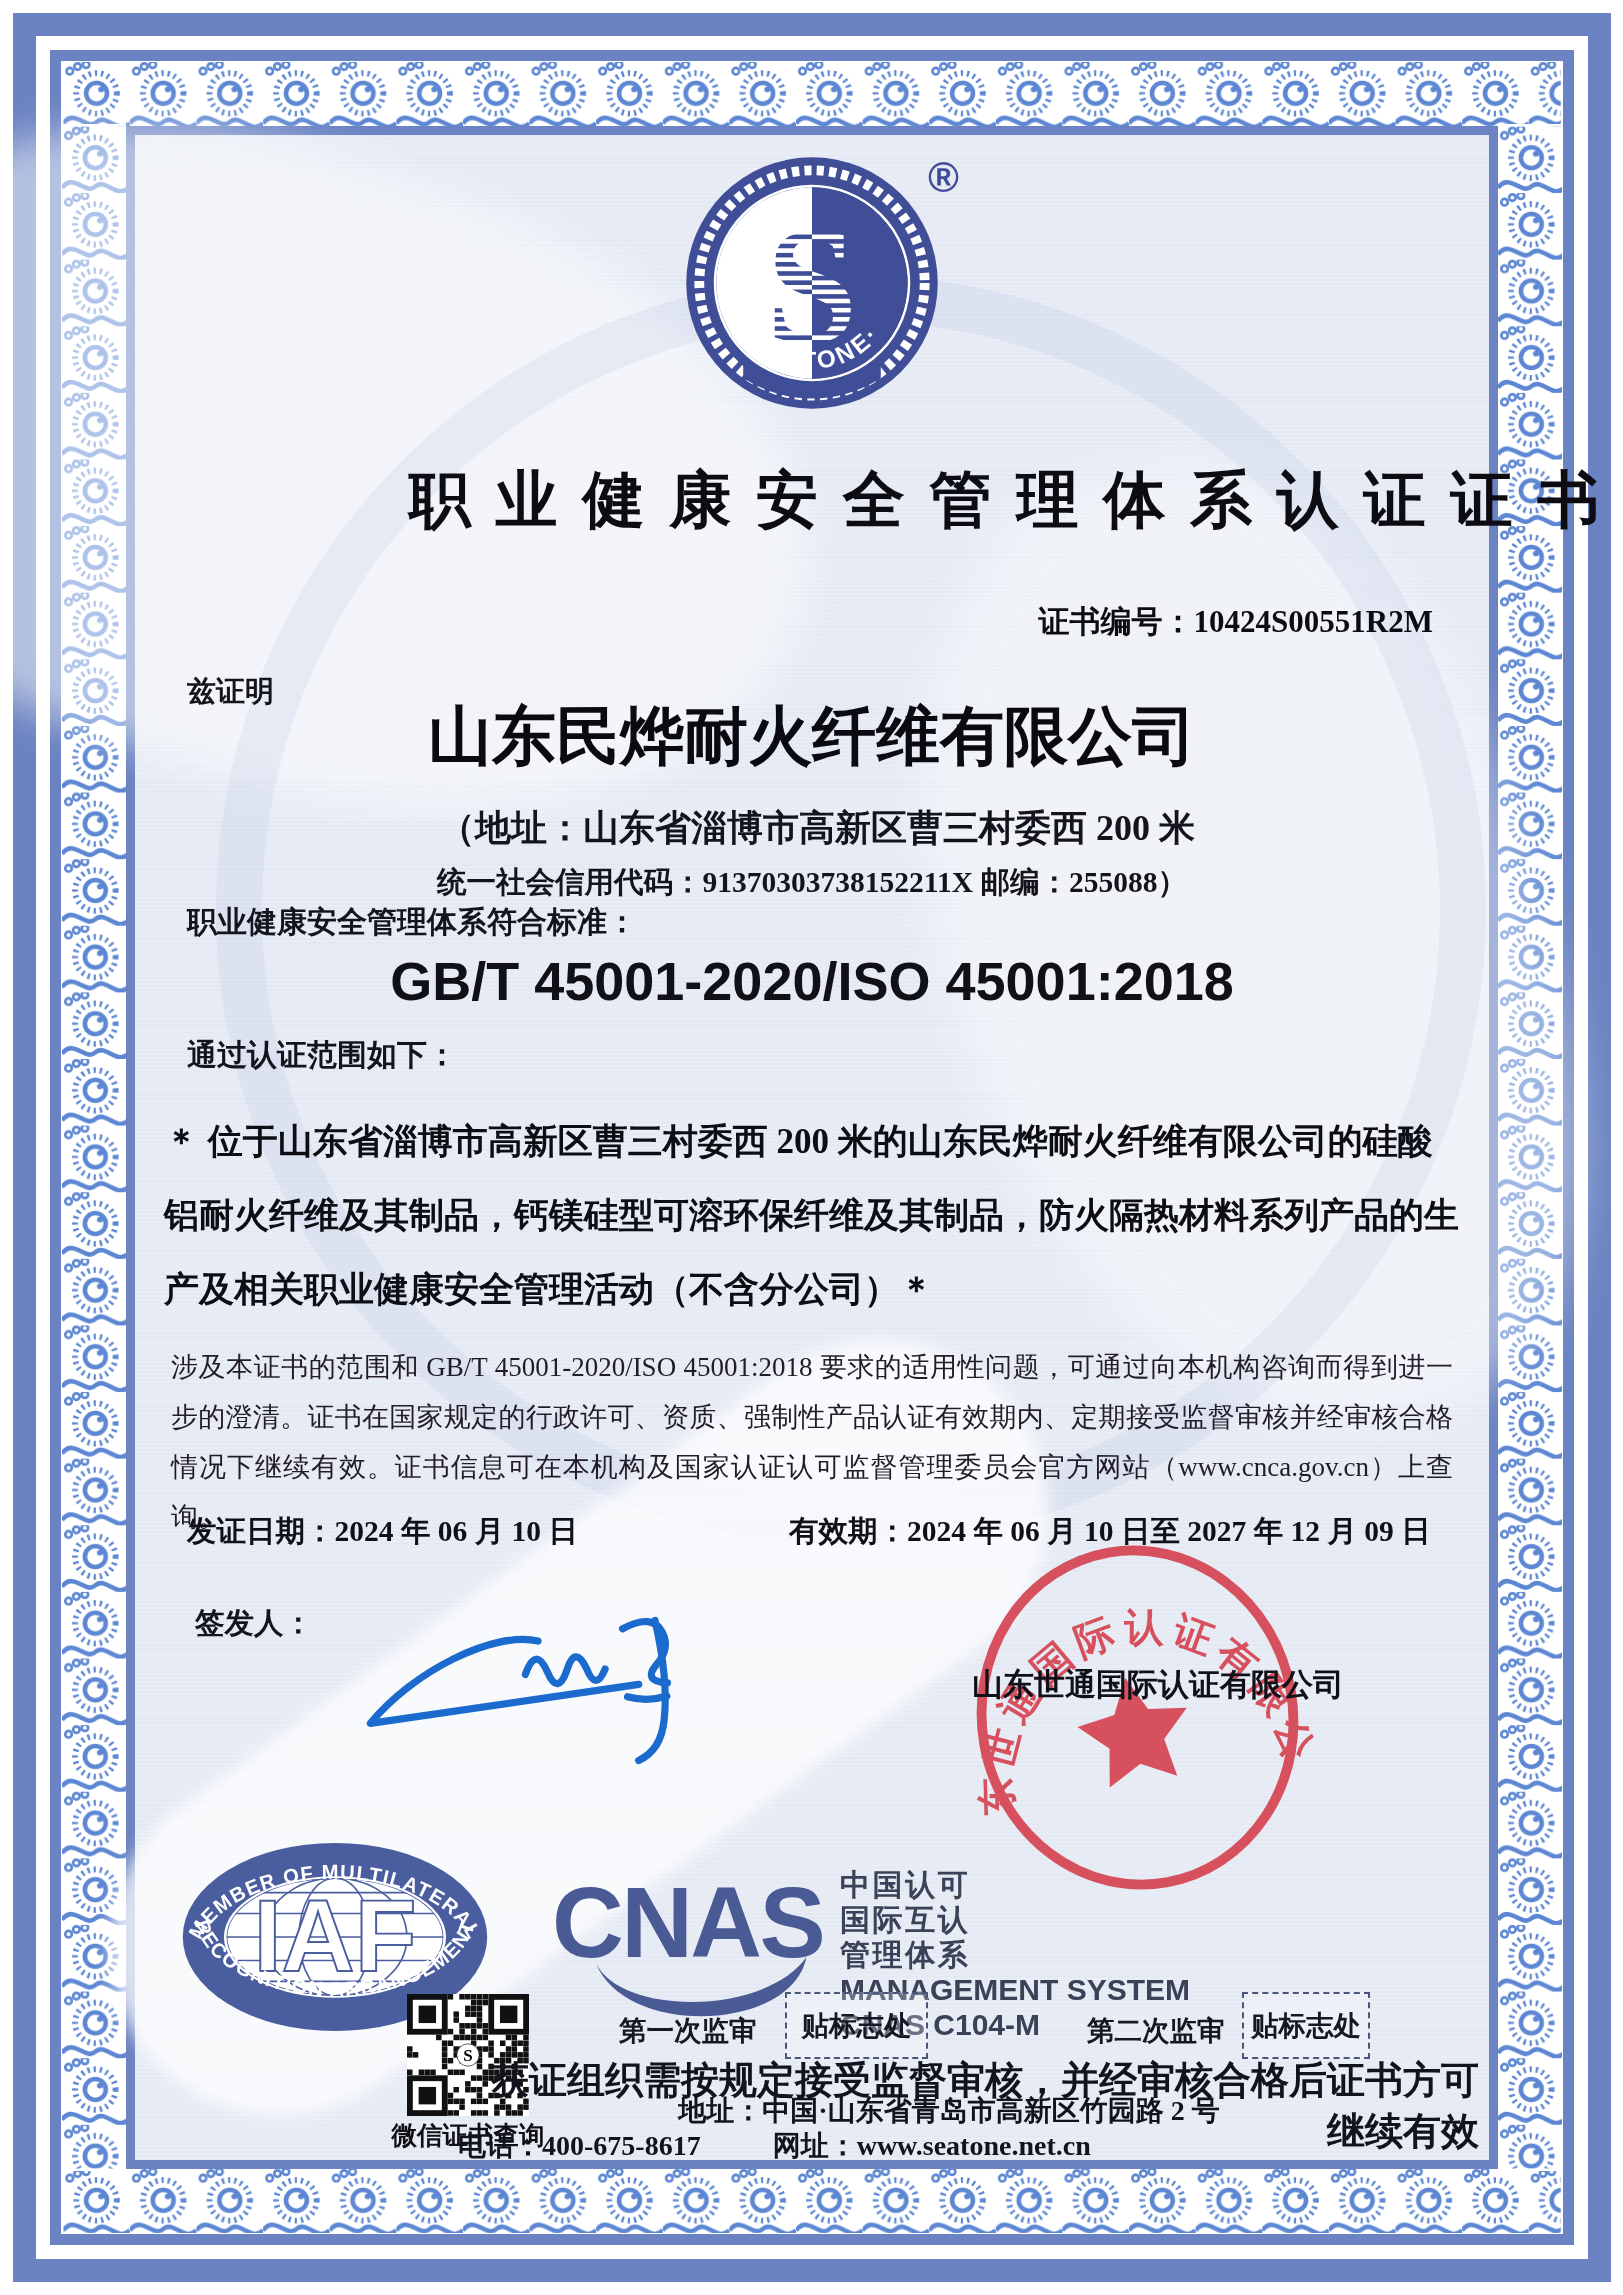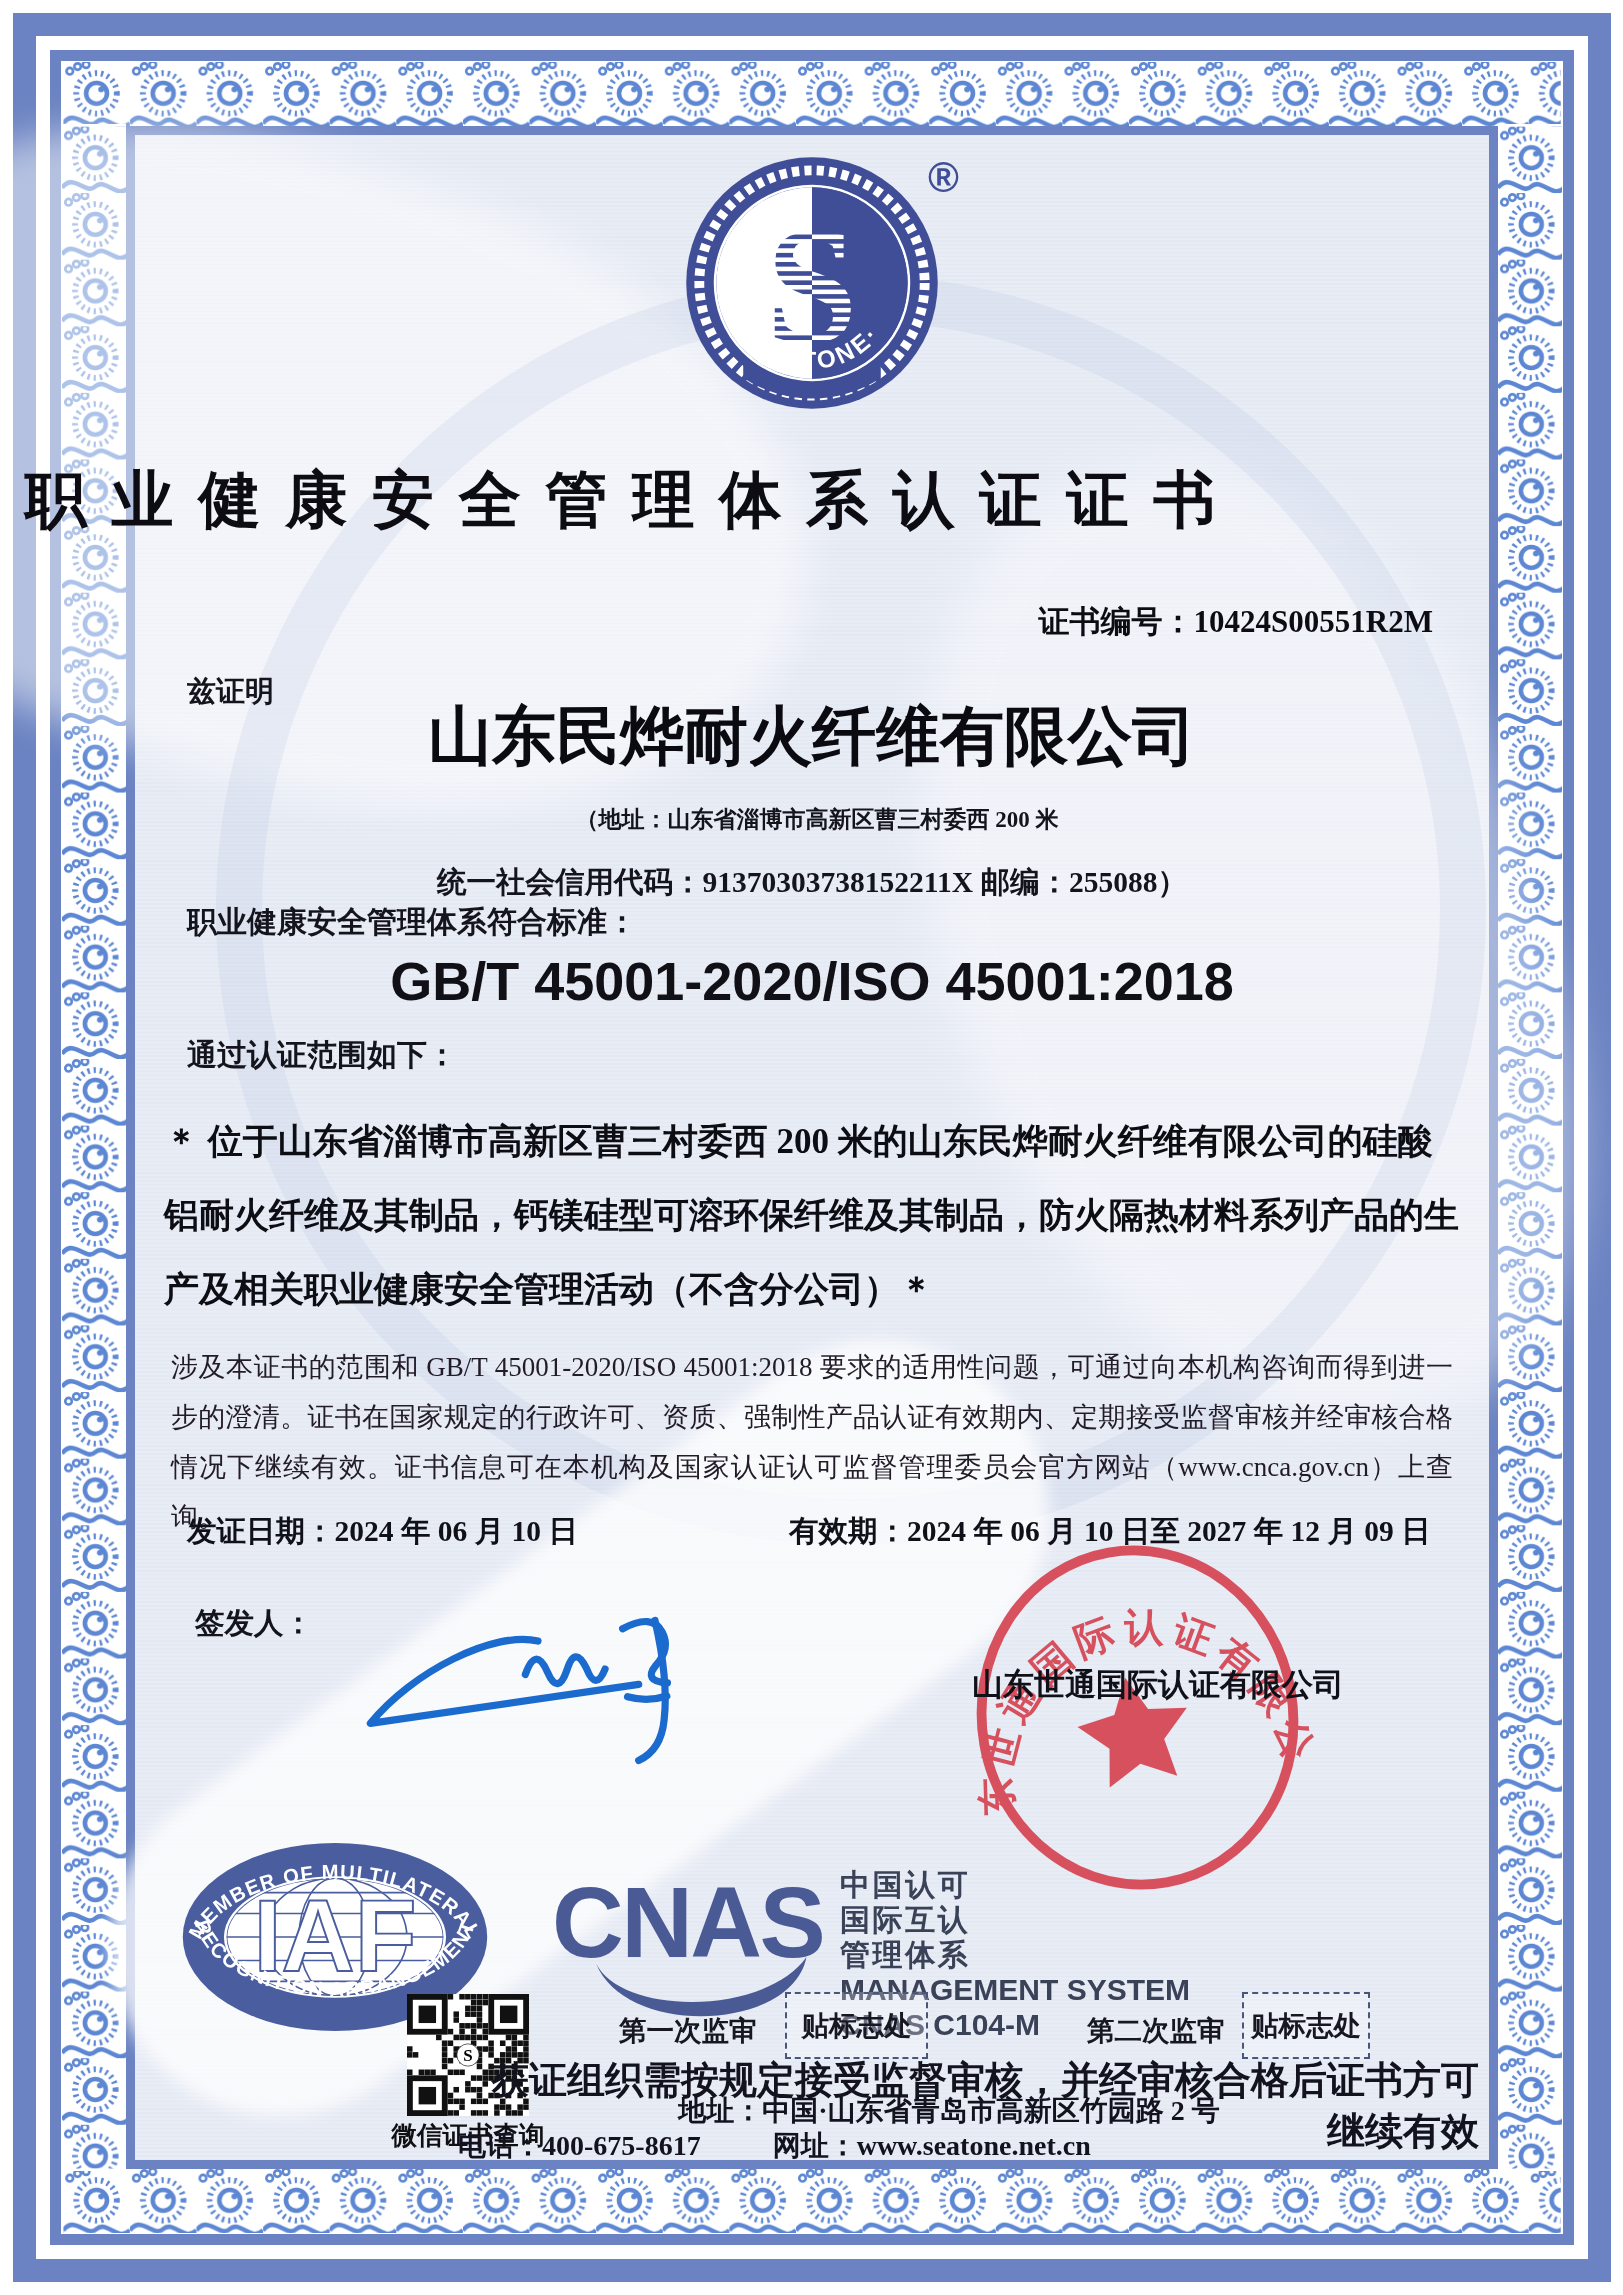--- a/index.html
+++ b/index.html
@@ -22,26 +22,26 @@
   .wm{position:absolute;pointer-events:none;}
   .wm1{left:-164px;top:170px;width:982px;height:622px;background:#ffffff;opacity:.5;
        border-radius:45% 55% 60% 40%;transform:rotate(18deg);filter:blur(19.6px);}
   .wm2{left:39px;top:1558px;width:1080px;height:340px;background:#ffffff;opacity:.75;
        border-radius:170px;transform:rotate(-36deg);filter:blur(7.9px);}
   .wm3{left:949px;top:458px;width:589px;height:982px;background:#ffffff;opacity:.4;
        border-radius:50% 50% 40% 60%;transform:rotate(-15deg);filter:blur(23px);}
   .wm-ring{left:216px;top:275px;width:1178px;height:1178px;border:46px solid rgba(170,188,220,0.18);
        border-radius:50%;}
   
-  .title{left:0;right:0;top:458px;text-align:left;font-size:62px;font-weight:bold;
+  .title{left:0;right:0;top:458px;text-align:right;font-size:62px;font-weight:bold;
          letter-spacing:0.40em;text-indent:0.40em;color:#0c0c12;}
   .certno{right:191px;top:601px;font-size:31px;font-weight:bold;color:#0c0c12;}
   .certify{left:187px;top:672px;font-size:29px;font-weight:bold;}
   .company{left:0;right:0;top:693px;text-align:center;font-size:64px;font-weight:bold;color:#0a0a10;}
-  .addr1{left:10px;right:0;top:804px;text-align:center;font-size:23px;font-weight:bold;}
+  .addr1{left:10px;right:0;top:804px;text-align:center;font-size:36px;font-weight:bold;}
   .addr2{left:0;right:0;top:863px;text-align:center;font-size:29.5px;font-weight:bold;}
   .stdlabel{left:187px;top:902px;font-size:30px;font-weight:bold;}
   .standard{left:0;right:0;top:950px;text-align:center;font-size:54px;font-weight:bold;
             font-family:"Liberation Sans","DejaVu Sans",sans-serif;color:#101016;}
   .scopelabel{left:187px;top:1035px;font-size:30px;font-weight:bold;}
   .scope{left:164px;width:1296px;top:1105px;font-size:35px;font-weight:bold;line-height:74px;
          color:#0d0d14;}
   .legal{left:171px;width:1282px;top:1342px;font-size:27px;line-height:50px;text-align:justify;
          color:#221b28;}
   .daterow{font-size:29.5px;font-weight:bold;color:#101018;}

